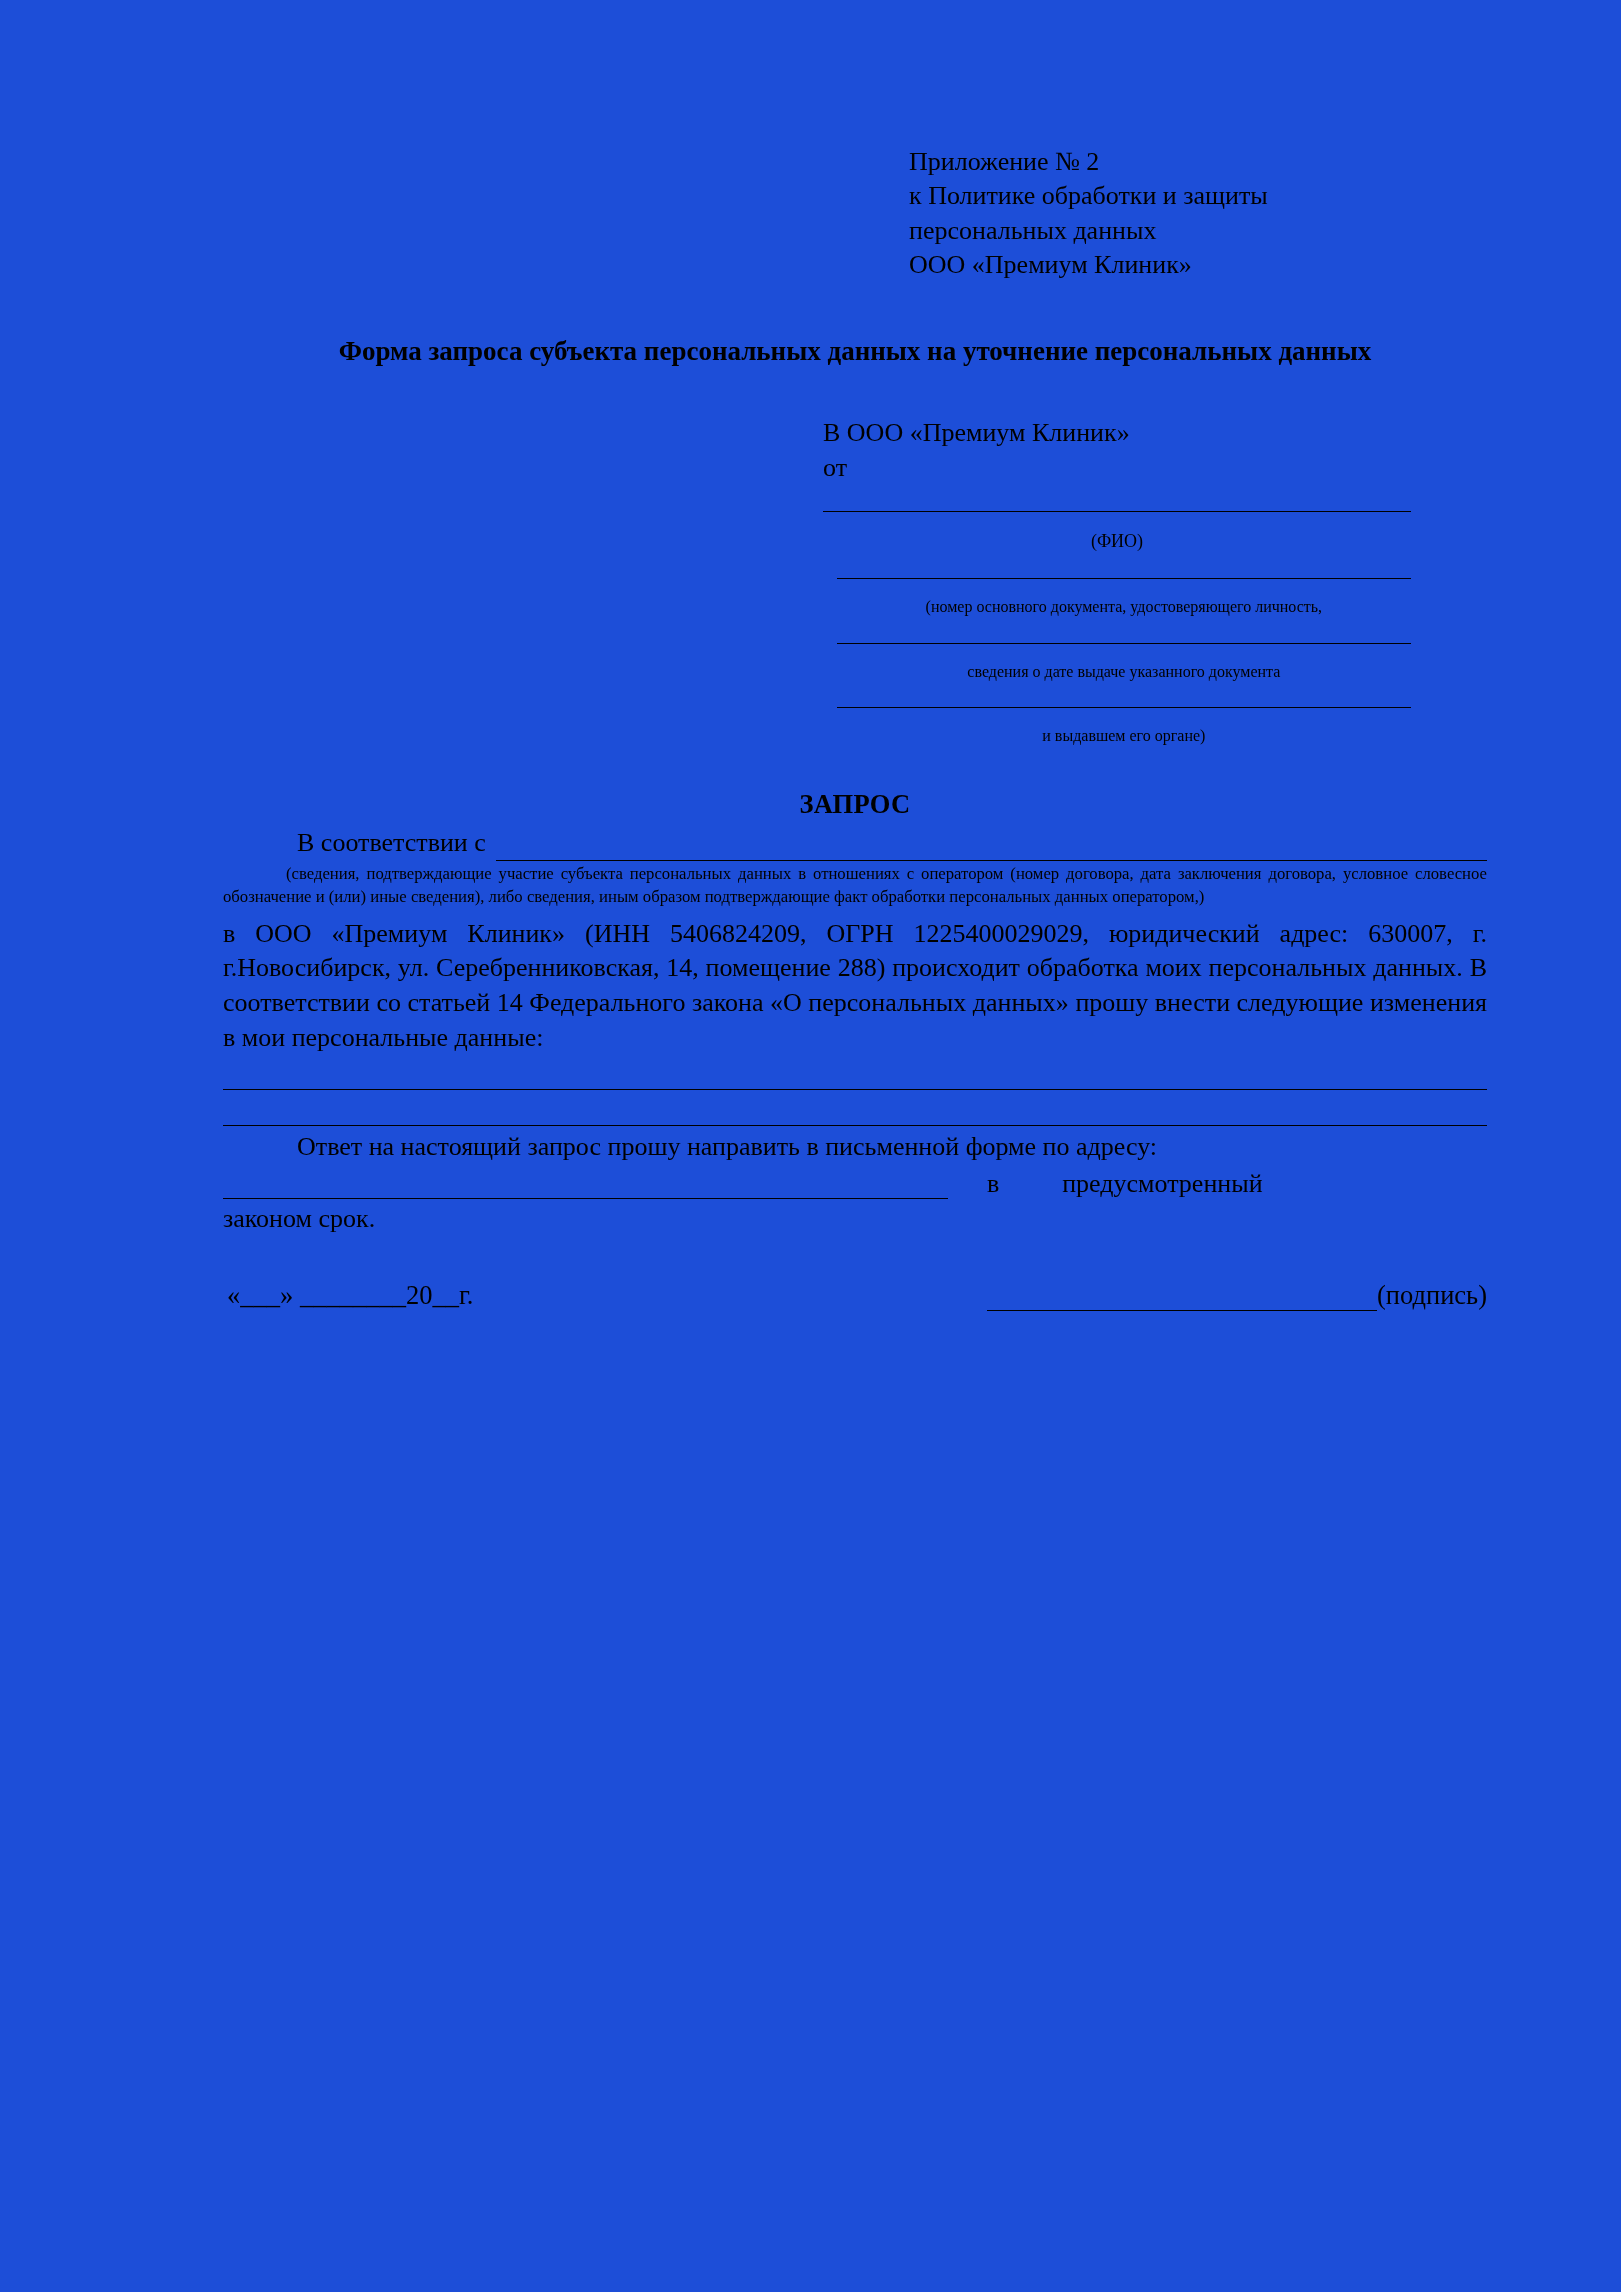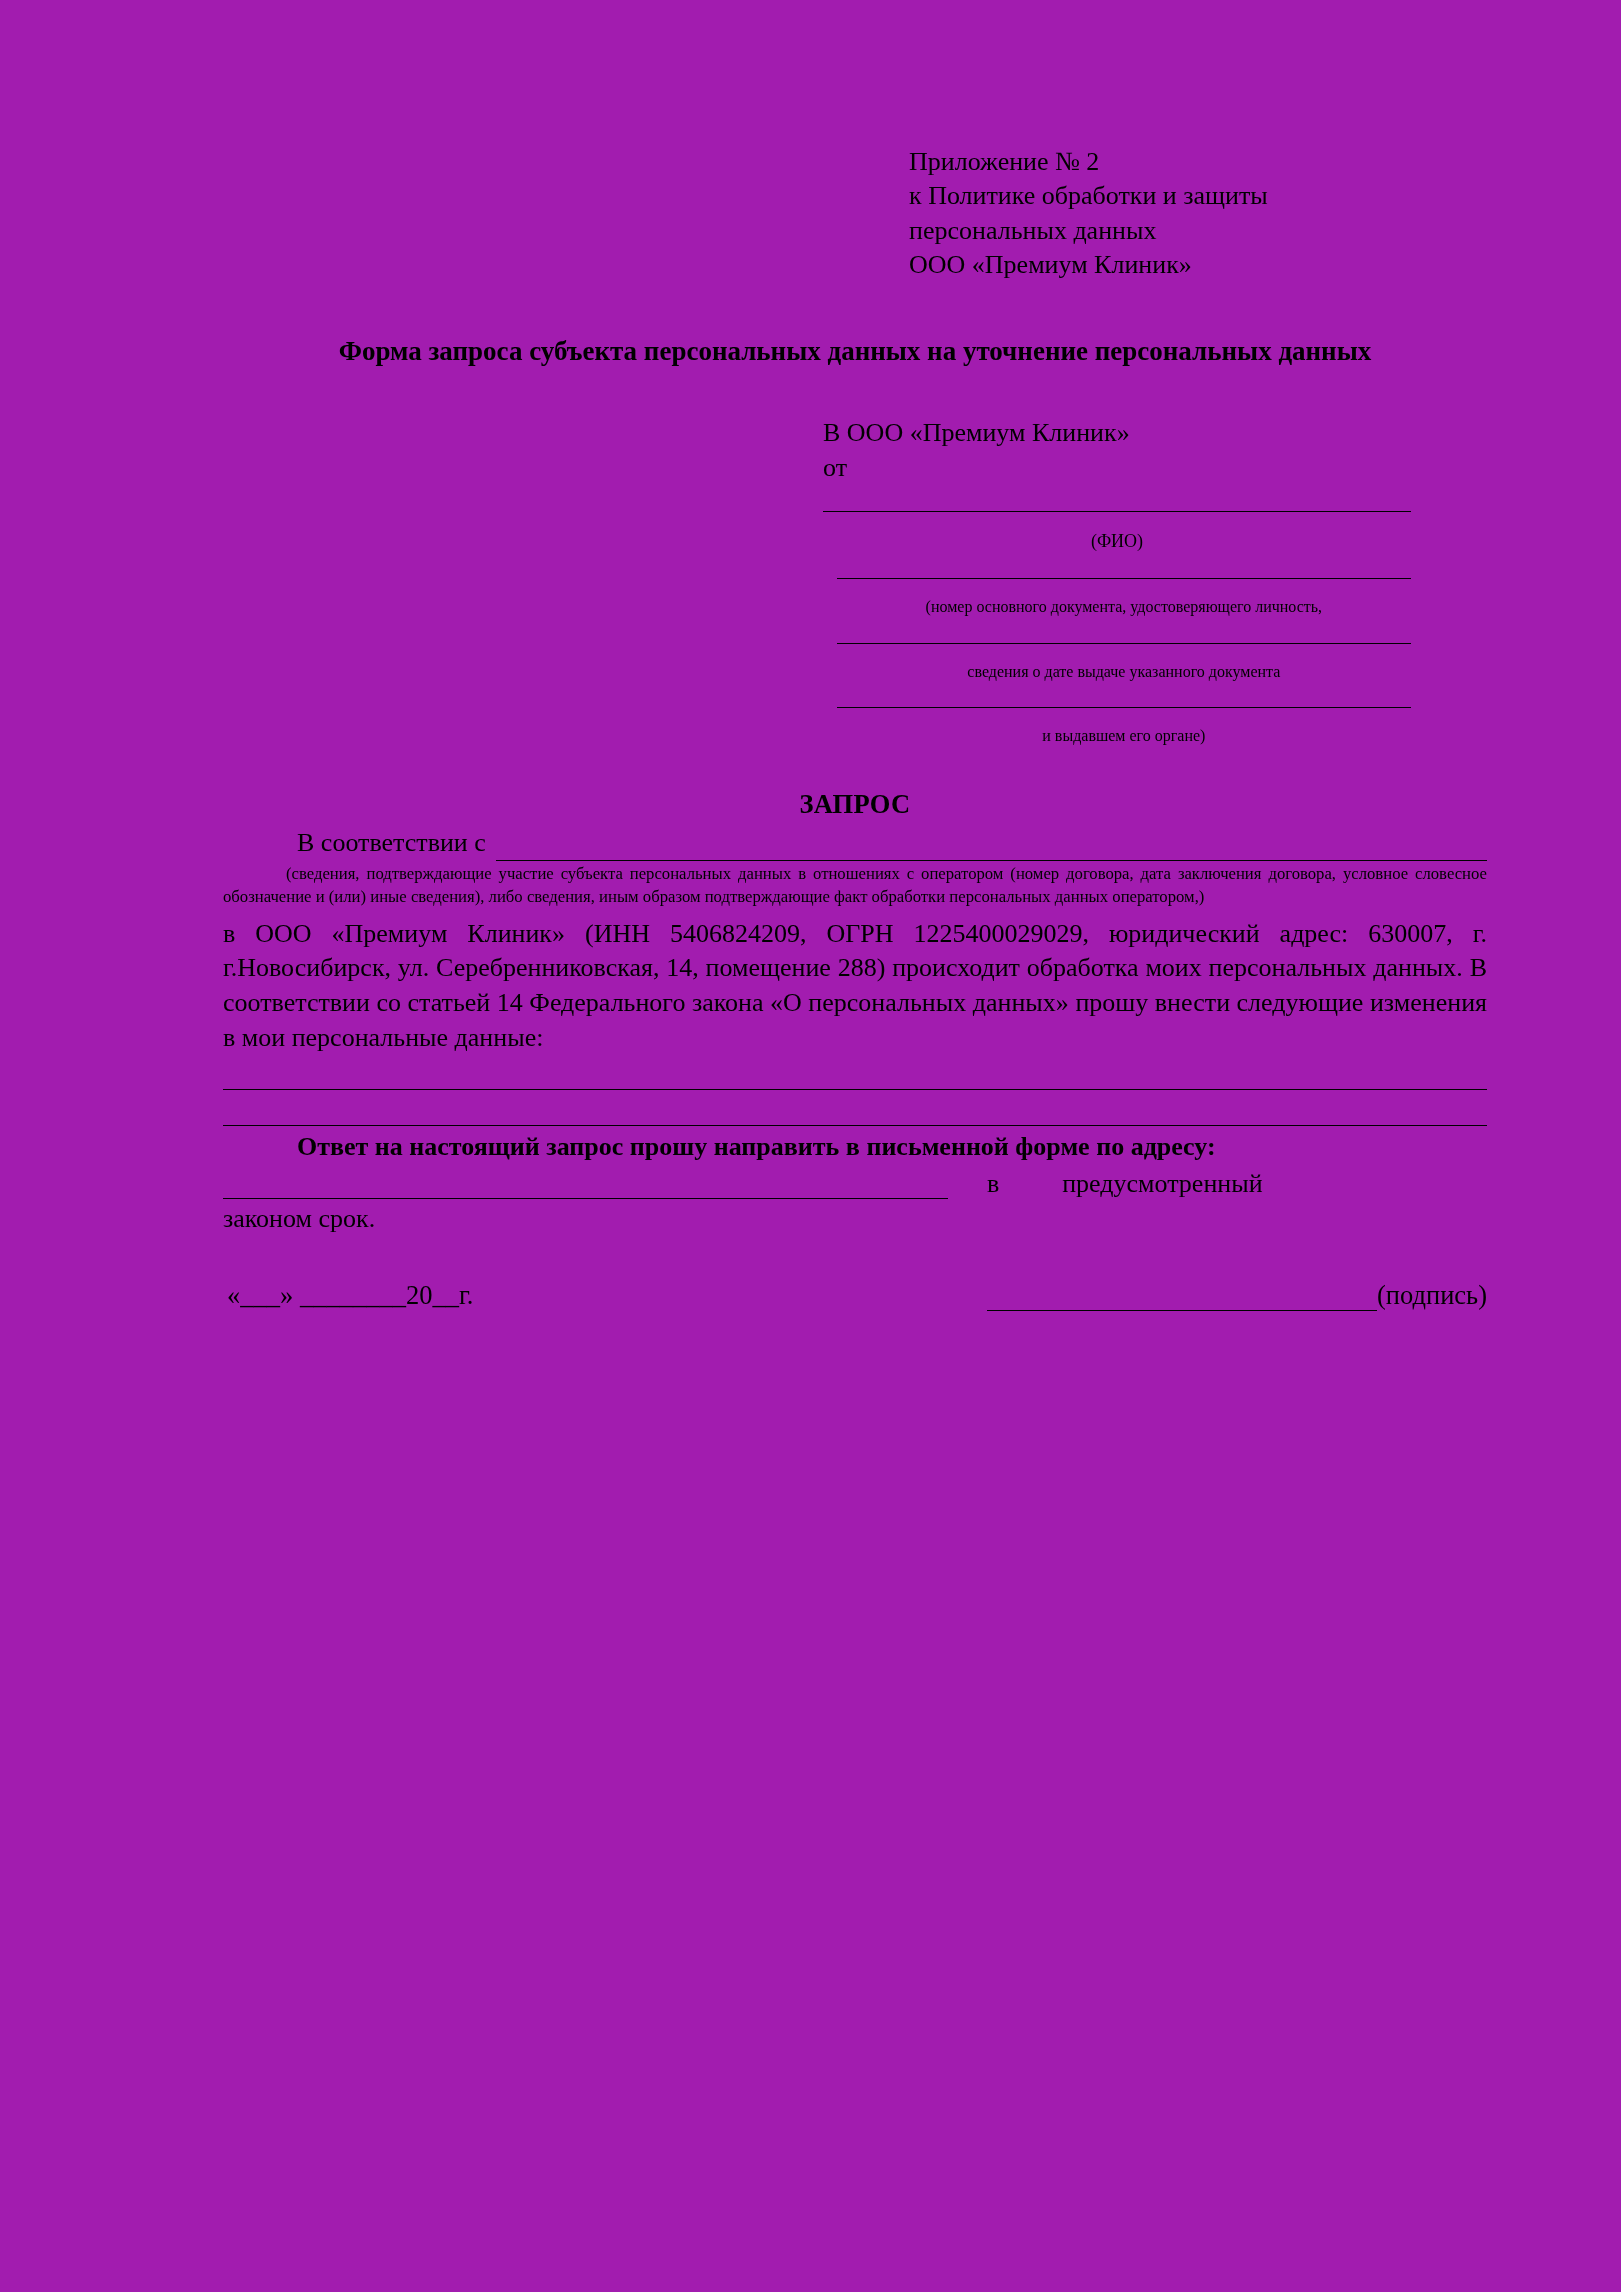--- a/index.html
+++ b/index.html
@@ -4,21 +4,21 @@
 <style>
   html, body {
     margin: 0;
     padding: 0;
     background: #ffffff;
   }
   .page {
     position: relative;
     width: 1621px;
     height: 2293px;
-    background: #a21caf;
+    background: #1d4ed8;
     font-family: "Liberation Serif", serif;
     color: #000000;
     box-sizing: border-box;
     overflow: hidden;
   }
   .content {
     position: absolute;
     left: 223px;
     top: 145px;
     width: 1264px;
@@ -199,21 +199,21 @@
       <span class="fill"></span>
     </div>
 
     <div class="note"><span class="indent-first"></span><span>(сведения, подтверждающие участие субъекта персональных данных в отношениях с оператором (номер договора, дата заключения договора, условное словесное обозначение и (или) иные сведения), либо сведения, иным образом подтверждающие факт обработки персональных данных оператором,)</span></div>
 
     <div class="para body-block">в ООО «Премиум Клиник» (ИНН 5406824209, ОГРН 1225400029029, юридический адрес: 630007, г. г.Новосибирск, ул. Серебренниковская, 14, помещение 288) происходит обработка моих персональных данных. В соответствии со статьей 14 Федерального закона «О персональных данных» прошу внести следующие изменения в мои персональные данные:</div>
 
     <div class="blank-line"></div>
     <div class="blank-line tight"></div>
 
-    <div class="answer-para" style="text-indent:74px;font-weight:bold;">Ответ на настоящий запрос прошу направить в письменной форме по адресу:</div>
+    <div class="answer-para" style="text-indent:74px;">Ответ на настоящий запрос прошу направить в письменной форме по адресу:</div>
 
     <div class="answer-row">
       <span class="fill-addr"></span>
       <span class="mid" style="padding-left:39px;">в</span>
       <span class="tail" style="padding-left:59px;">предусмотренный</span>
     </div>
     <div class="answer-para">законом срок.</div>
 
     <div class="sign-row">
       <span class="date">«___» ________20__г.</span>

